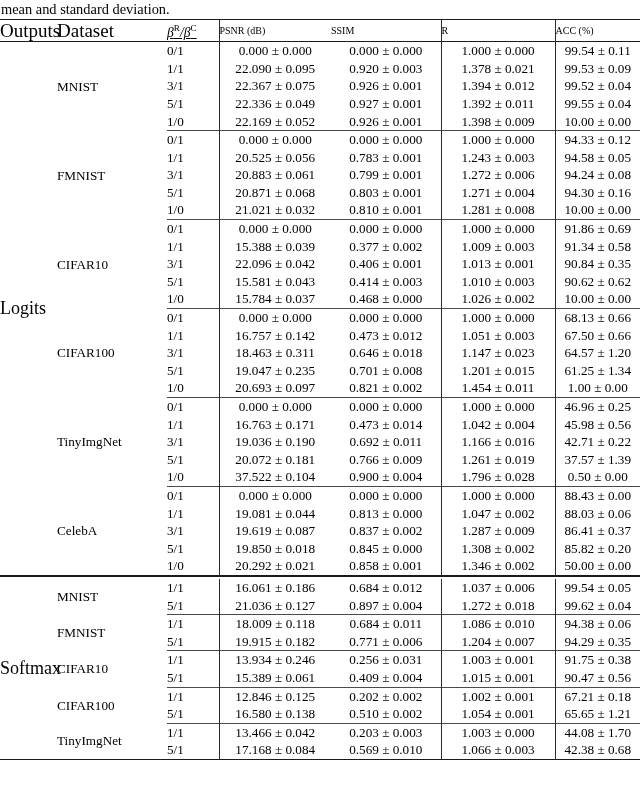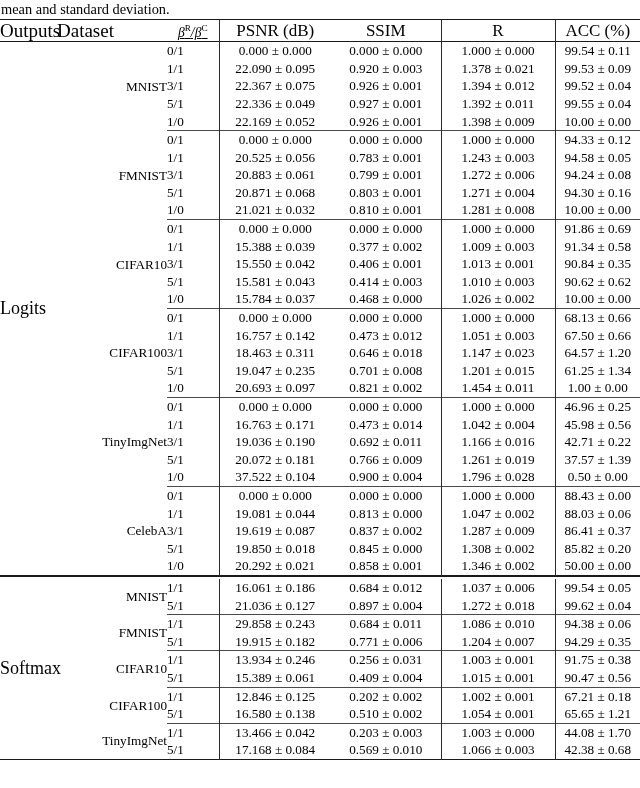--- a/index.html
+++ b/index.html
@@ -60,27 +60,27 @@
   tr.r-botrule > td { border-top: 1.4px solid #1a1a1a; height: 0; line-height: 0; font-size: 0; }
 
   
   .vl { border-left: 0.9px solid #2b2b2b; }
   .c-outputs {
     text-align: left;
     font-weight: bold;
     padding-left: 1px;
     font-size: 18px;
   }
-  .c-dsname { text-align: right; }
+  .c-dsname { text-align: left; }
   .c-beta-v { text-align: left; padding-right: 12px; }
   .c-num { text-align: center; }
 
-  .hdr { text-align: center; font-size: 17px; }
+  .hdr { font-size: 10px; }
   .hdr-left { text-align: left; padding-left: 1px; font-size: 19px; }
-  .hdr-beta { text-align: center; font-size: 13.6px; text-decoration: underline; }
+  .hdr-beta { text-align: left; font-size: 13.6px; text-decoration: underline; }
 
   
   .beta-sym { font-family: "Liberation Serif", "DejaVu Serif", serif; font-style: italic; }
   .beta-sym sup { font-size: 0.68em; font-style: normal; vertical-align: super; }
 </style>
 </head>
 <body>
 
 <div class="page">
 
@@ -203,21 +203,21 @@
         </tr>
         <tr>
           <td class="c-beta-v">1/1</td>
           <td class="c-num vl">15.388 ± 0.039</td>
           <td class="c-num">0.377 ± 0.002</td>
           <td class="c-num vl">1.009 ± 0.003</td>
           <td class="c-num vl">91.34 ± 0.58</td>
         </tr>
         <tr>
           <td class="c-beta-v">3/1</td>
-          <td class="c-num vl">15.550 ± 0.042</td>
+          <td class="c-num vl">22.096 ± 0.042</td>
           <td class="c-num">0.406 ± 0.001</td>
           <td class="c-num vl">1.013 ± 0.001</td>
           <td class="c-num vl">90.84 ± 0.35</td>
         </tr>
         <tr>
           <td class="c-beta-v">5/1</td>
           <td class="c-num vl">15.581 ± 0.043</td>
           <td class="c-num">0.414 ± 0.003</td>
           <td class="c-num vl">1.010 ± 0.003</td>
           <td class="c-num vl">90.62 ± 0.62</td>
@@ -371,21 +371,21 @@
           <td class="c-num vl">1.272 ± 0.018</td>
           <td class="c-num vl">99.62 ± 0.04</td>
         </tr>
         <tr class="r-sep">
           <td colspan="1" style="border-top: none;"></td>
           <td colspan="6"></td>
         </tr>
         <tr>
           <td class="c-dsname" rowspan="2">FMNIST</td>
           <td class="c-beta-v">1/1</td>
-          <td class="c-num vl">29.858 ± 0.243</td>
+          <td class="c-num vl">18.009 ± 0.118</td>
           <td class="c-num">0.684 ± 0.011</td>
           <td class="c-num vl">1.086 ± 0.010</td>
           <td class="c-num vl">94.38 ± 0.06</td>
         </tr>
         <tr>
           <td class="c-beta-v">5/1</td>
           <td class="c-num vl">19.915 ± 0.182</td>
           <td class="c-num">0.771 ± 0.006</td>
           <td class="c-num vl">1.204 ± 0.007</td>
           <td class="c-num vl">94.29 ± 0.35</td>

